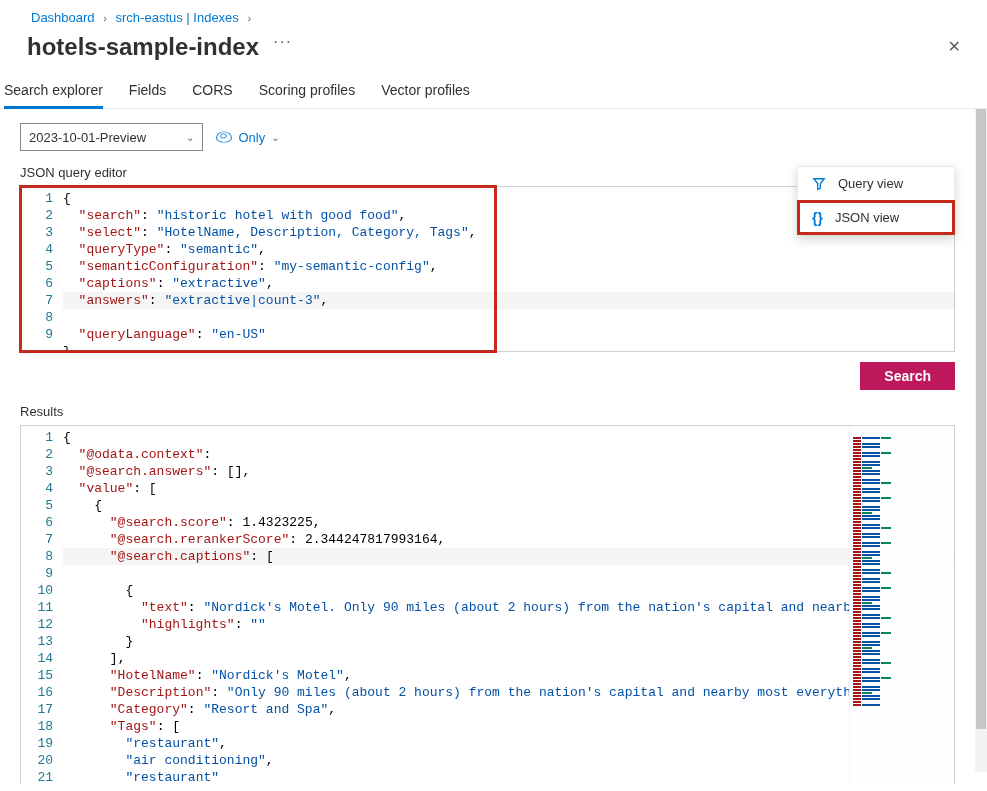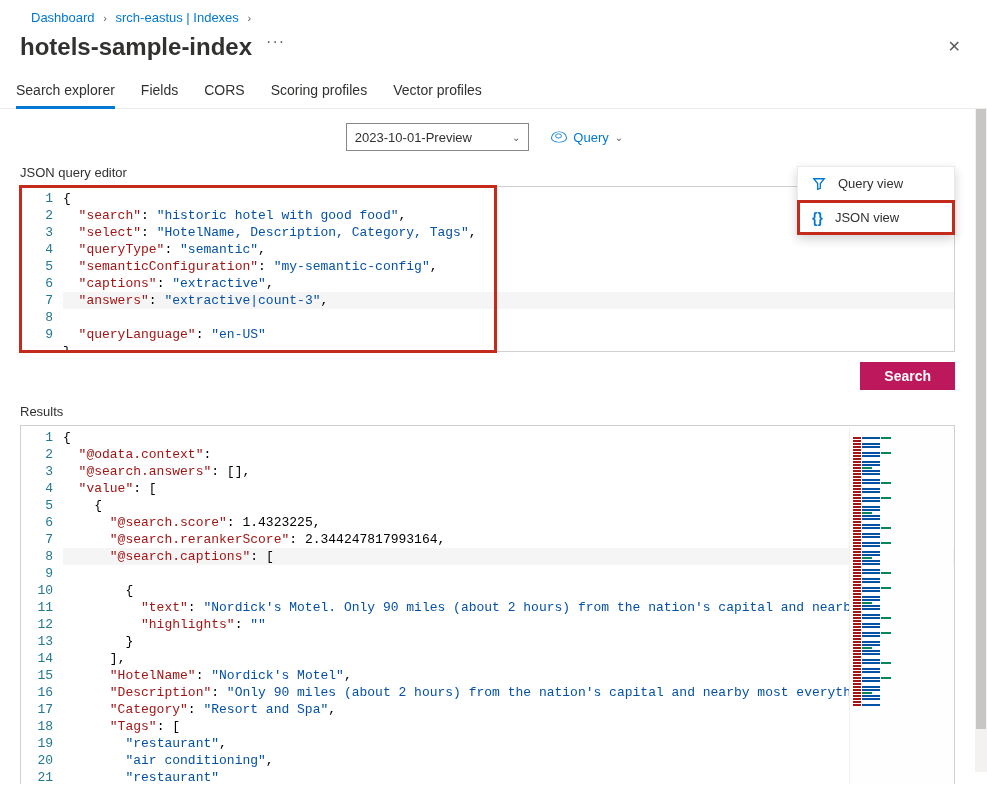--- a/index.html
+++ b/index.html
@@ -22,37 +22,37 @@
     text-decoration: none;
     font-size: 13px;
   }
   .bc-sep { color: #605e5c; margin: 0 5px; font-size: 11px; }
   .header {
     display: flex;
     align-items: center;
     padding: 4px 20px 10px;
     justify-content: space-between;
   }
-  .header-left { display: flex; align-items: flex-start; gap: 14px; }
+  .header-left { display: flex; align-items: flex-start; gap: 14px; margin-left: 7px; }
   .page-title {
     font-size: 24px;
     font-weight: 600;
     margin: 0;
   }
   .ellipsis { color: #605e5c; font-size: 16px; letter-spacing:1px;}
   .close-btn {
     font-size: 16px;
     color: #605e5c;
     cursor: pointer;
     padding: 6px;
   }
   .tabs {
     display: flex;
     gap: 26px;
-    padding: 0 16px;
+    padding: 0 4px;
     border-bottom: 1px solid #edebe9;
     margin-bottom: 0;
   }
   .tab {
     padding: 10px 0 10px;
     font-size: 14px;
     cursor: pointer;
     color: #323130;
     position: relative;
   }
@@ -83,23 +83,23 @@
     top:0; right:0; width:12px; bottom:12px;
     background:#f3f2f1;
   }
   .scrollbar-thumb {
     position:absolute;
     top:0; left:1px; right:1px; height:620px;
     background:#c8c6c4;
   }
   .toolbar-row {
     display:flex;
-    justify-content:center;
+    justify-content:flex-start;
     align-items:center;
-    gap:16px;
+    gap:7px;
     padding: 14px 0 6px;
     position:relative;
   }
   .api-select {
     border:1px solid #8a8886;
     padding:4px 8px;
     display:flex;
     align-items:center;
     gap:40px;
     font-size:13px;
@@ -242,21 +242,21 @@
 <div class="content-area">
   <div class="scroll-pane">
 
     <div class="toolbar-row">
       <div class="api-select">
         <span>2023-10-01-Preview</span>
         <span class="chev">⌄</span>
       </div>
       <div class="view-btn">
         <span class="eye-icon"></span>
-        <span>Query</span>
+        <span>Only</span>
         <span class="chev">⌄</span>
       </div>
 
       <div class="dropdown">
         <div class="dropdown-item">
           <svg class="funnel-icon" viewBox="0 0 16 16">
               <path d="M2 2h12l-4.5 5.5V13l-3 1V7.5L2 2Z"></path>
             </svg>
           <span>Query view</span>
         </div>

